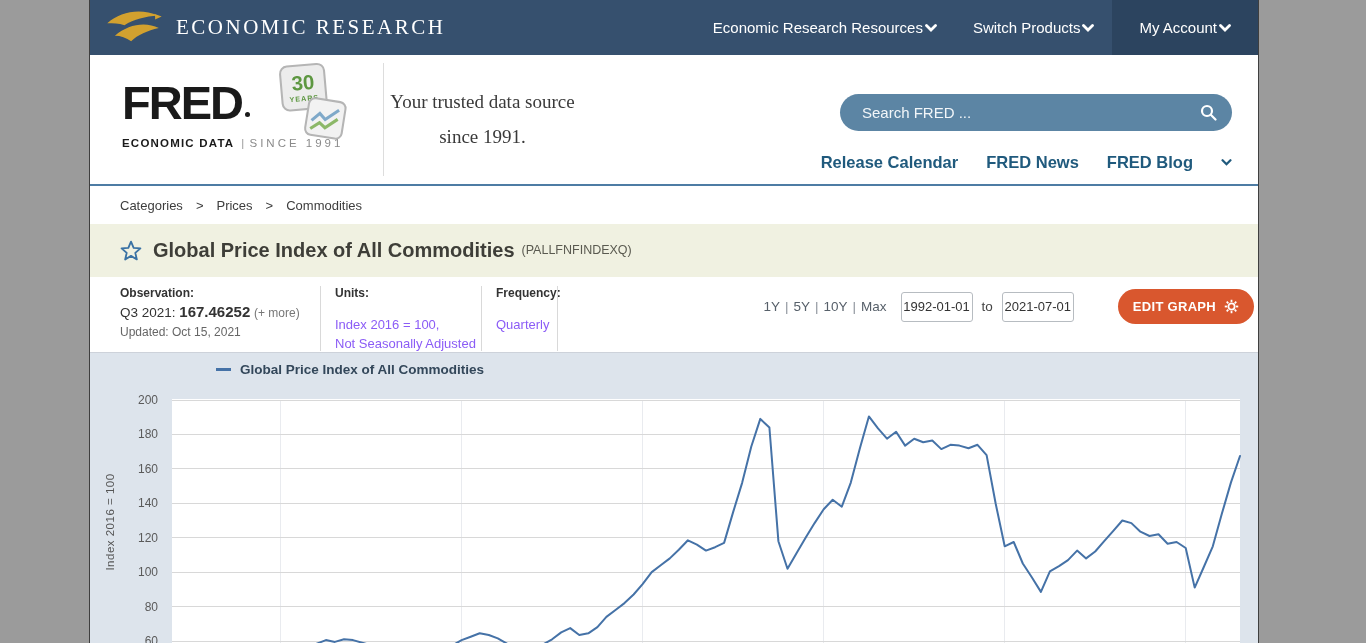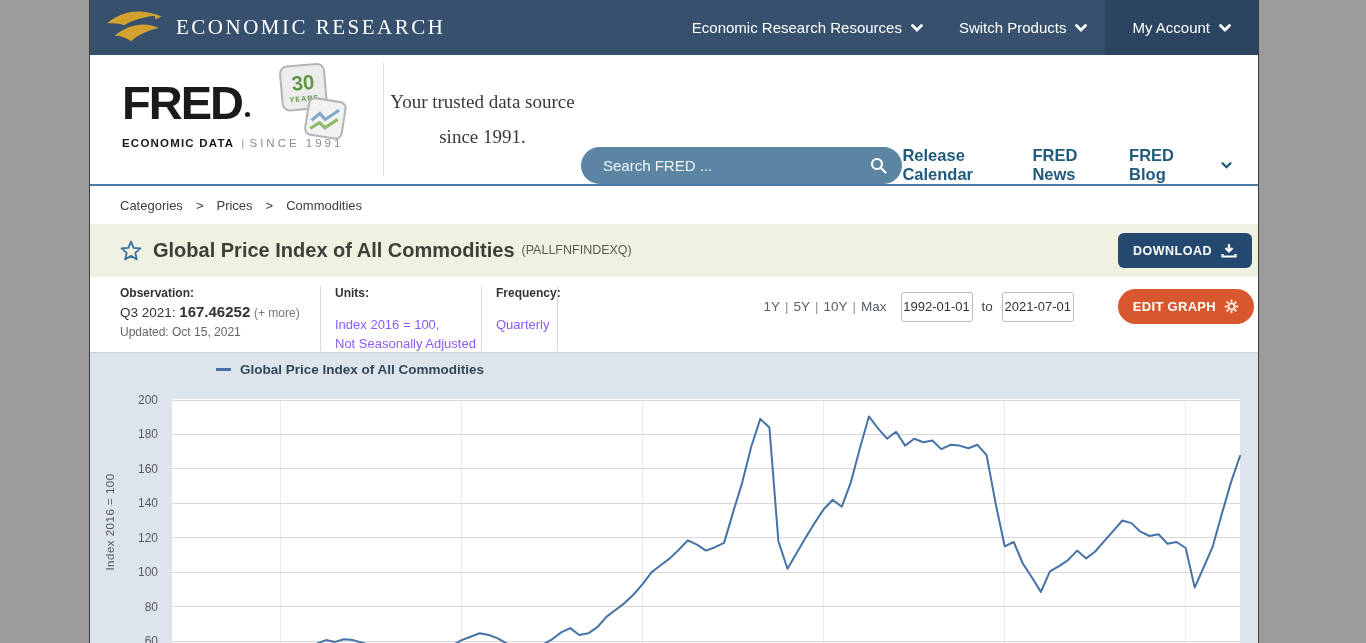--- a/index.html
+++ b/index.html
@@ -6,37 +6,37 @@
   html,body { font-family:"Liberation Sans", sans-serif; }
   .stage { position:relative; width:1366px; height:643px; background:#9b9b9b; overflow:hidden; }
   .page { position:absolute; left:90px; top:0; width:1168px; height:643px; background:#fff;
           box-shadow:0 0 0 1px #3f3f3f; overflow:hidden; }
 
   
   .topbar { height:55px; background:#36506e; display:flex; align-items:stretch; color:#fff; }
   .brand { display:flex; align-items:center; padding-left:15px; gap:13px; cursor:pointer; }
   .brand-text { font-family:"Liberation Serif", serif; font-size:21px; letter-spacing:2.5px; color:#fff; }
   .topnav { margin-left:auto; display:flex; align-items:stretch; font-size:15px; }
-  .topnav-item { display:flex; align-items:center; padding:0 18px; cursor:pointer; gap:9px; }
+  .topnav-item { display:flex; align-items:center; padding:0 18px; cursor:pointer; gap:2px; }
   .topnav-item.account { background:#2c445f; padding:0 27px; }
 
   
   .header { height:131px; border-bottom:2px solid #4e7ca4; display:flex; background:#fff; }
   .logo-col { width:293px; padding:26px 0 0 32px; position:relative; cursor:pointer; }
   .fred-row { display:flex; align-items:flex-start; }
   .fred-text { font-size:47px; font-weight:bold; letter-spacing:-2px; color:#1a1a1a; line-height:.92; }
   .fred-dot { width:5px; height:5px; background:#1a1a1a; border-radius:50%; align-self:flex-end; margin:0 0 7px 3px; }
   .badge { position:absolute; left:186px; top:6px; }
   .fred-sub { margin-top:13px; font-size:11.5px; color:#1a1a1a; font-weight:bold; letter-spacing:1.2px; white-space:nowrap; }
   .fred-sub .pipe { color:#999; font-weight:normal; margin:0 4px 0 7px; }
   .fred-sub .since { color:#8a8a8a; font-weight:normal; letter-spacing:3px; }
   .header-div { width:1px; background:#ddd; margin:8px 0; }
   .tagline-col { width:197px; display:flex; flex-direction:column; justify-content:center; text-align:center;
                  font-family:"Liberation Serif", serif; font-size:19px; color:#3a3a3a; line-height:1.8; }
-  .right-col { flex:1; display:flex; flex-direction:row; align-items:flex-end; padding:31px 26px 0 0;margin-top:8px; }
+  .right-col { flex:1; display:flex; flex-direction:column; align-items:flex-end; padding:31px 26px 0 0;margin-top:8px; }
   .search-pill { width:392px; height:37px; background:#5c85a4; border-radius:19px; display:flex; align-items:center;
                  padding:0 15px 0 22px; }
   .search-input { flex:1; background:transparent; border:none; outline:none; color:#fff; font-size:15px; }
   .search-input::placeholder { color:#f2f6f9; opacity:1; }
   .search-btn { background:none; border:none; cursor:pointer; display:flex; align-items:center; }
   .fred-nav { margin-top:22px; display:flex; gap:28px; align-items:center; font-size:16.5px; font-weight:bold; color:#205a7d; }
   .fred-nav .navlink { cursor:pointer; display:flex; align-items:center; gap:8px; }
 
   
   .breadcrumb { height:38px; display:flex; align-items:center; padding-left:30px; font-size:13px; color:#3d3d3d; gap:13px; background:#fff; }
@@ -185,27 +185,20 @@
     </div>
 
     <div class="title-strip">
       <button class="star-btn">
         <svg width="22" height="21" viewBox="0 0 24 23">
           <path d="M12 1.8 L14.9 8.6 L22.3 9.2 L16.7 14.1 L18.4 21.3 L12 17.4 L5.6 21.3 L7.3 14.1 L1.7 9.2 L9.1 8.6 Z" fill="none" stroke="#3a72a4" stroke-width="2" stroke-linejoin="round"></path>
         </svg>
       </button>
       <span class="series-title">Global Price Index of All Commodities</span>
       <span class="series-code">(PALLFNFINDEXQ)</span>
-      <button class="download-btn">
-        <span>DOWNLOAD</span>
-        <svg width="16" height="15" viewBox="0 0 16 15">
-          <path d="M8 1v7M4.5 5L8 8.5 11.5 5" stroke="#fff" stroke-width="2.2" fill="none"></path>
-          <path d="M1.5 11v2.5h13V11" stroke="#fff" stroke-width="2.2" fill="none"></path>
-        </svg>
-      </button>
     </div>
 
     <div class="meta-row">
       <div class="meta-col1">
         <div class="meta-label">Observation:</div>
         <div class="obs-line">
           <span>Q3 2021:</span>
           <span class="obs-value">167.46252</span>
           <span class="obs-more">(+ more)</span>
         </div>

